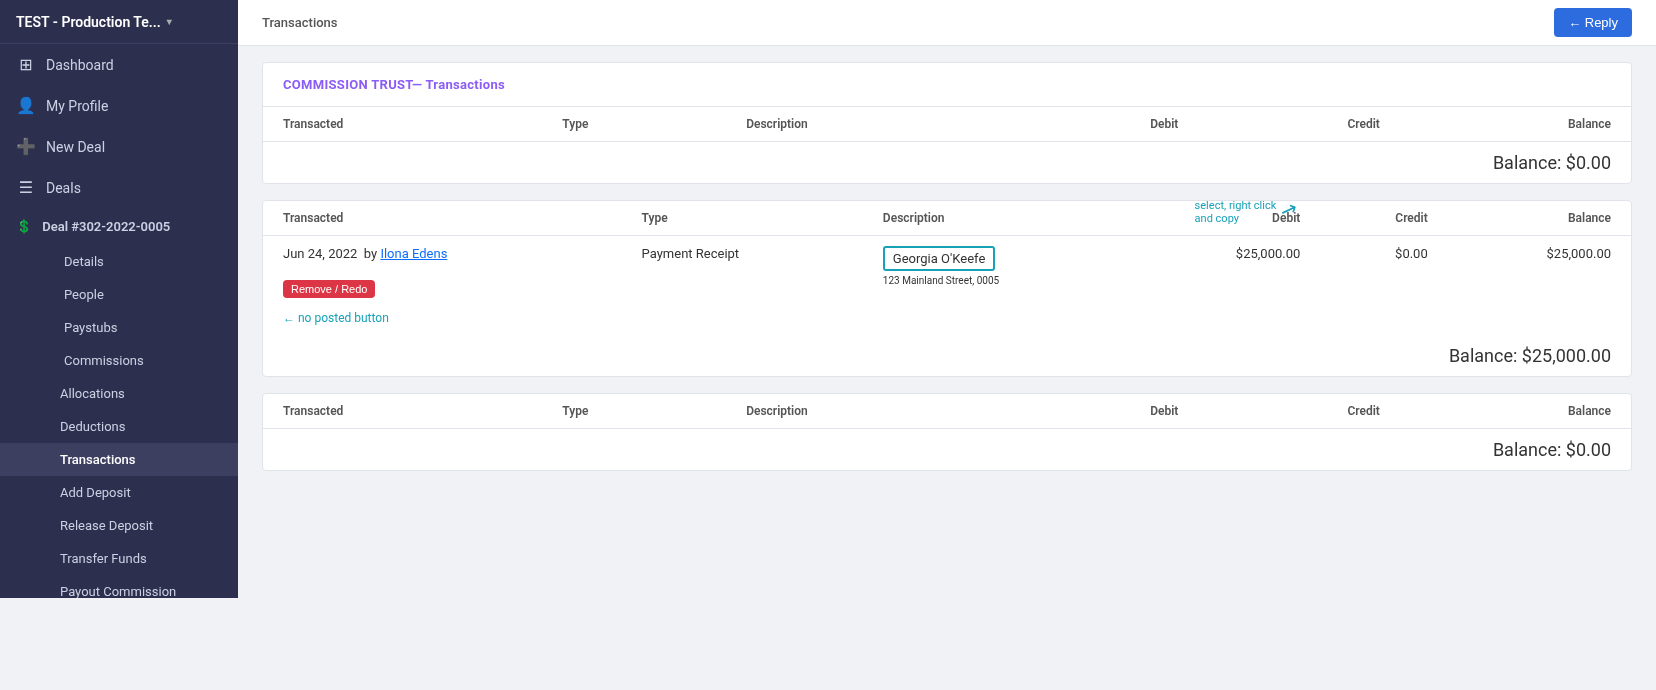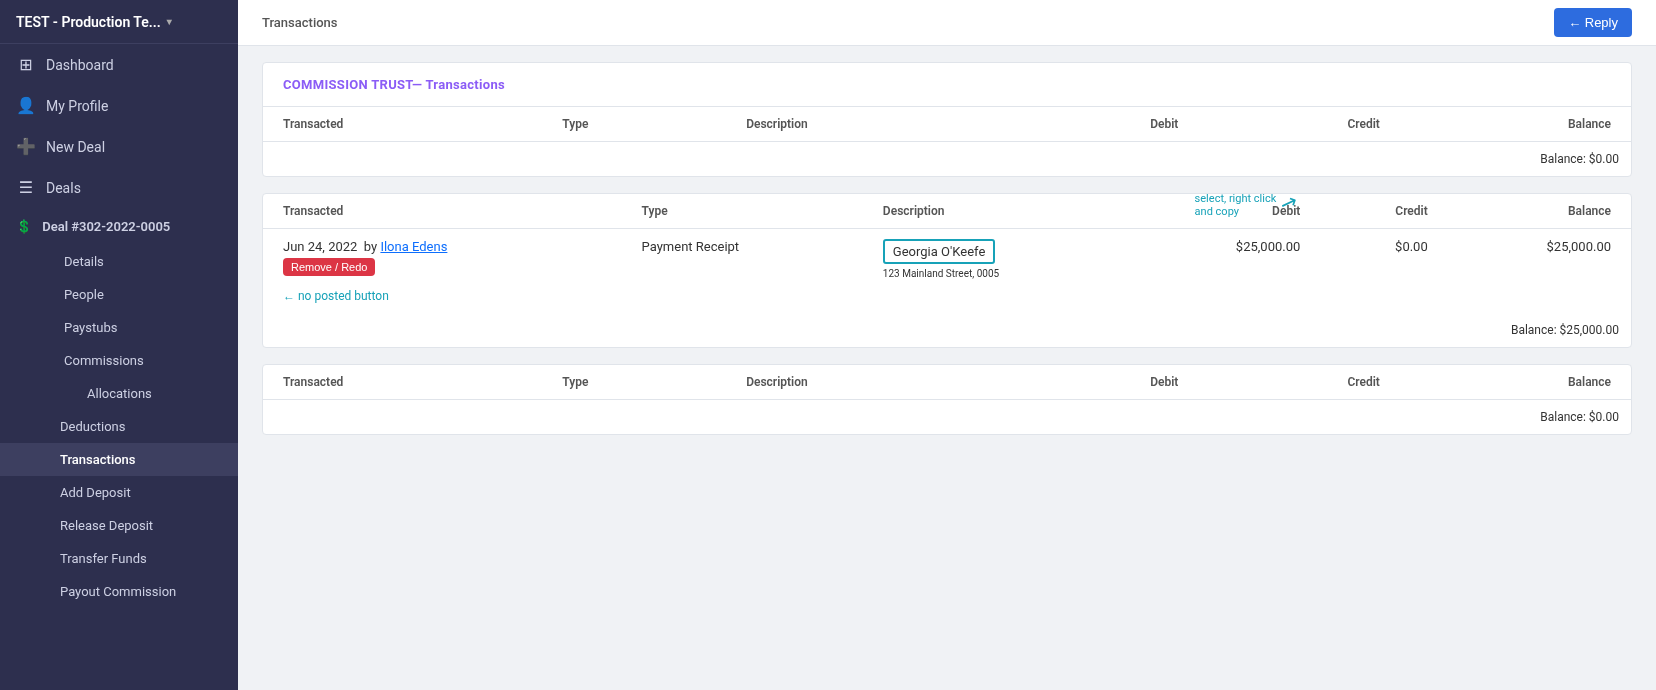--- a/index.html
+++ b/index.html
@@ -6,21 +6,21 @@
     body { font-family: -apple-system, BlinkMacSystemFont, 'Segoe UI', Roboto, sans-serif; display: flex; height: 690px; overflow: hidden; background: #f0f2f5; }
 
     
     .sidebar {
       width: 238px;
       min-width: 238px;
       background: #2d2f4e;
       color: #fff;
       display: flex;
       flex-direction: column;
-      height: 690px;
+      height: 598px;
       overflow-y: auto;
     }
     .sidebar-header {
       padding: 10px 16px;
       font-size: 14px;
       font-weight: 600;
       color: #fff;
       border-bottom: 1px solid #3d3f60;
       display: flex;
       align-items: center;
@@ -113,38 +113,38 @@
     .transactions-table td:nth-child(5) {
       text-align: right;
     }
     .transactions-table th:nth-child(4),
     .transactions-table td:nth-child(4) {
       text-align: right;
     }
 
     .balance-row td {
       text-align: right;
-      font-size: 12px;
+      font-size: 18px;
       color: #333;
-      padding: 10px 12px;
+      padding: 10px 20px;
     }
 
     
     .link { color: #0d6efd; text-decoration: underline; cursor: pointer; }
 
     
     .btn-remove {
       background: #dc3545;
       color: #fff;
       border: none;
       border-radius: 4px;
       padding: 3px 8px;
       font-size: 11px;
       cursor: pointer;
-      margin-top: 4px;
+      margin-top: 19px;
       display: inline-block;
     }
 
     
     .desc-box {
       border: 2px solid #17a2b8;
       border-radius: 3px;
       padding: 3px 8px;
       display: inline-block;
       font-size: 13px;
@@ -224,21 +224,21 @@
   <div class="sidebar-sub-item">
     <span>People</span>
   </div>
   <div class="sidebar-sub-item">
     <span>Paystubs</span>
   </div>
   <div class="sidebar-sub-item">
     <span>Commissions</span>
   </div>
 
-  <div class="sidebar-sub-item" style="padding-left: 60px; margin-left: 27px;">
+  <div class="sidebar-sub-item" style="padding-left: 60px;">
     <span>Allocations</span>
   </div>
   <div class="sidebar-sub-item" style="padding-left: 60px;">
     <span>Deductions</span>
   </div>
   <div class="sidebar-sub-item active" style="padding-left: 60px;">
     <span>Transactions</span>
   </div>
   <div class="sidebar-sub-item" style="padding-left: 60px;">
     <span>Add Deposit</span>

